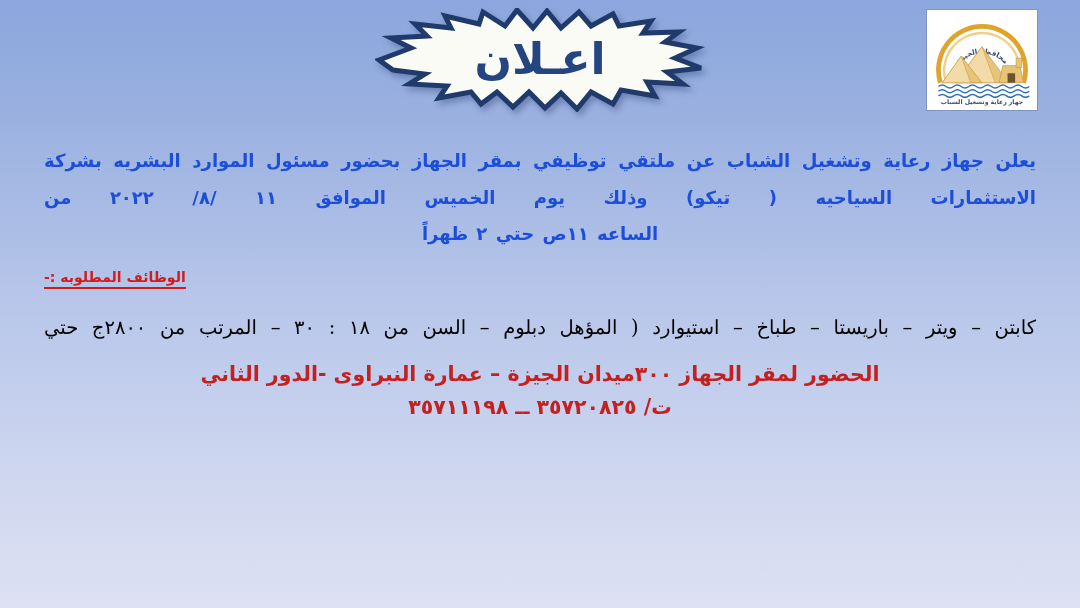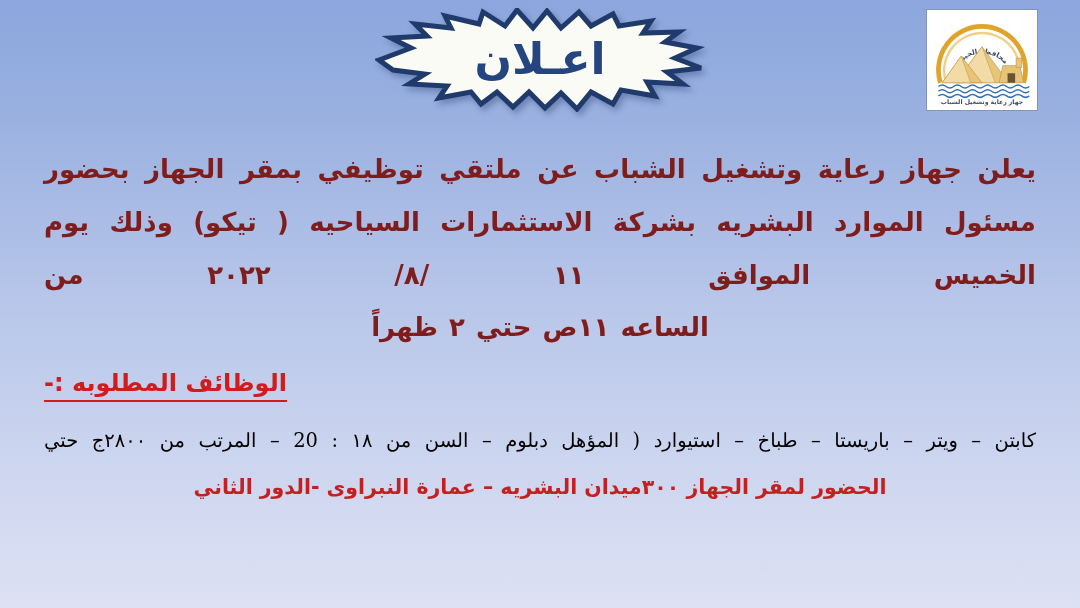--- a/index.html
+++ b/index.html
@@ -80,44 +80,44 @@
   .content {
     position: absolute;
     top: 143px;
     right: 0;
     left: 0;
     padding: 0 44px;
   }
 
   .para {
     font-family: "DejaVu Sans", "Liberation Sans", sans-serif;
-    font-size: 26px;
-    font-weight: bold;
-    color: #7f1d1d;
+    font-size: 18px;
+    font-weight: bold;
+    color: #1d4ed8;
     text-align: justify;
     text-align-last: justify;
     line-height: 2.03;
     direction: rtl;
     word-spacing: 2px;
   }
   .para .last-line {
     display: block;
     text-align: center;
     text-align-last: center;
   }
 
   .section-head {
     margin-top: 14px;
     text-align: left;
     direction: rtl;
   }
   .section-head span {
     display: inline-block;
     font-family: "DejaVu Sans", "Liberation Sans", sans-serif;
-    font-size: 24px;
+    font-size: 14px;
     font-weight: bold;
     color: #d21b1b;
     border-bottom: 2px solid #d21b1b;
     padding-bottom: 1px;
     line-height: 1.3;
   }
 
   .jobs {
     margin-top: 20px;
     font-family: "DejaVu Serif", "Liberation Serif", serif;
@@ -210,21 +210,22 @@
       <span>يعلن جهاز رعاية وتشغيل الشباب عن ملتقي توظيفي بمقر الجهاز بحضور مسئول الموارد</span>
       <span>البشريه بشركة الاستثمارات السياحيه ( تيكو) وذلك يوم الخميس الموافق ١١ /٨/ ٢٠٢٢ من</span>
       <span class="last-line">الساعه ١١ص حتي ٢ ظهراً</span>
     </div>
 
     <div class="section-head">
       <span>الوظائف المطلوبه :-</span>
     </div>
 
     <div class="jobs">
-      <span>كابتن – ويتر  – باريستا – طباخ – استيوارد ( المؤهل دبلوم – السن من ١٨ : 20 – المرتب من ٢٨٠٠ج حتي</span>
-    </div>
-
-    <div class="address">الحضور لمقر الجهاز ٣٠٠ميدان البشريه – عمارة النبراوى -الدور الثاني</div>
-
+      <span>كابتن – ويتر  – باريستا – طباخ – استيوارد ( المؤهل دبلوم – السن من ١٨ : ٣٠ – المرتب من ٢٨٠٠ج حتي</span>
+    </div>
+
+    <div class="address">الحضور لمقر الجهاز ٣٠٠ميدان الجيزة – عمارة النبراوى -الدور الثاني</div>
+
+    <div class="phones">ت/ ٣٥٧٢٠٨٢٥ ــ ٣٥٧١١١٩٨</div>
 
   </div>
 
 </div>
 
 </body></html>

